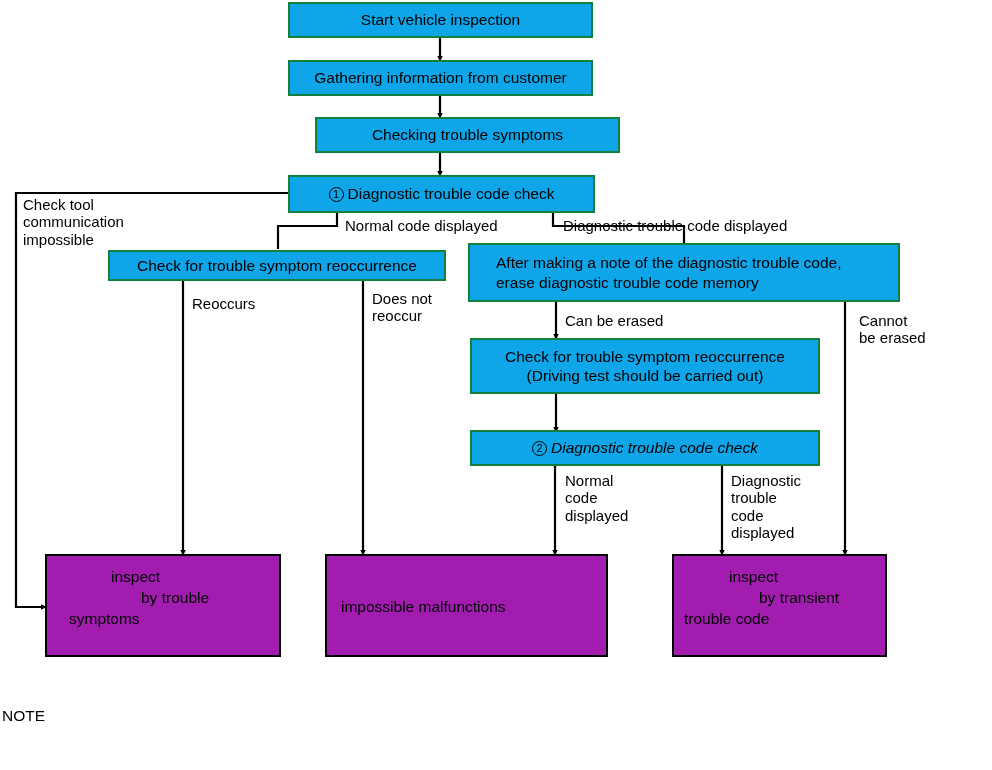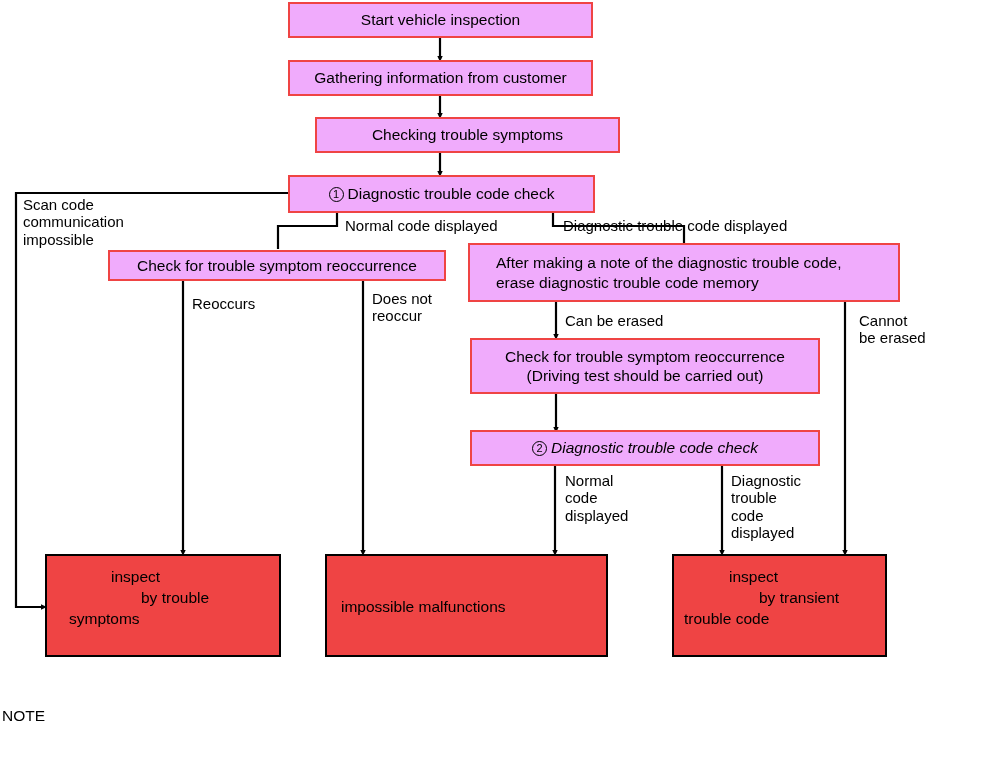--- a/index.html
+++ b/index.html
@@ -14,42 +14,42 @@
   }
   #page {
     position: relative;
     width: 992px;
     height: 770px;
     overflow: hidden;
     background: #ffffff;
   }
   .node {
     position: absolute;
-    border: 2px solid #ef4444;
-    background: #f0abfc;
+    border: 2px solid #15803d;
+    background: #0ea5e9;
     box-sizing: border-box;
     display: flex;
     align-items: center;
     justify-content: center;
     text-align: center;
     font-size: 15.5px;
     line-height: 1.25;
     padding: 2px 6px;
   }
   .node.italic {
     font-style: italic;
   }
   .node.left-align {
     justify-content: flex-start;
     text-align: left;
   }
   .term {
     position: absolute;
     border: 2px solid #000;
-    background: #ef4444;
+    background: #a21caf;
     box-sizing: border-box;
     font-size: 15.5px;
     line-height: 1.3;
     text-align: right;
   }
   .term .tl {
     position: absolute;
     white-space: pre;
   }
   .edge-label {
@@ -169,21 +169,21 @@
   <div class="term" style="left:325px; top:554px; width:283px; height:103px;">
     <span class="tl" style="left:14px; top:41px;">impossible malfunctions</span>
   </div>
 
   <div class="term" style="left:672px; top:554px; width:215px; height:103px;">
     <span class="tl" style="left:55px; top:11px;">inspect</span>
     <span class="tl" style="left:85px; top:32px;">by transient</span>
     <span class="tl" style="left:10px; top:53px;">trouble code</span>
   </div>
 
-  <div class="edge-label" style="left:23px; top:196px;">Scan code
+  <div class="edge-label" style="left:23px; top:196px;">Check tool
 communication
 impossible</div>
 
   <div class="edge-label" style="left:345px; top:217px;">Normal code displayed</div>
 
   <div class="edge-label" style="left:563px; top:217px;">Diagnostic trouble code displayed</div>
 
   <div class="edge-label" style="left:192px; top:295px;">Reoccurs</div>
 
   <div class="edge-label" style="left:372px; top:290px;">Does not

